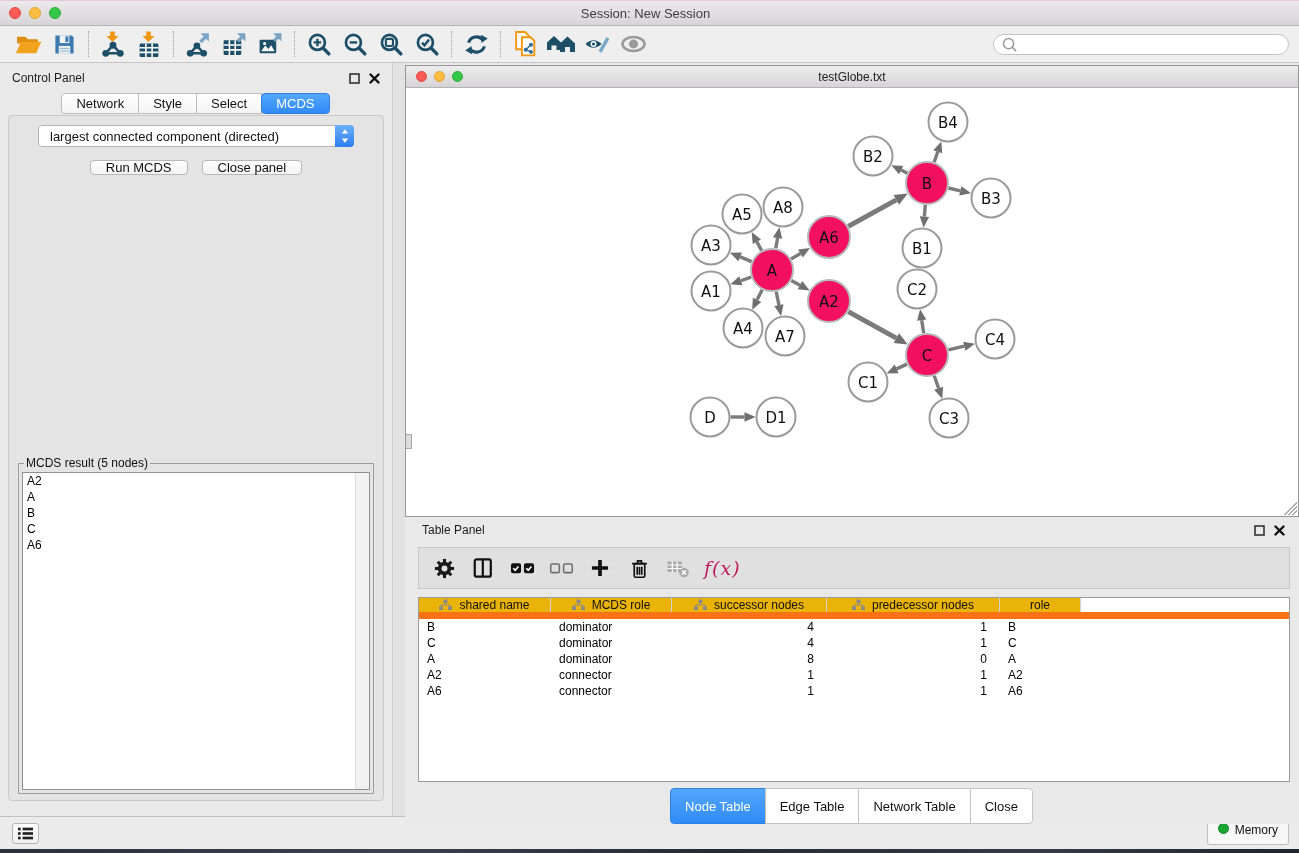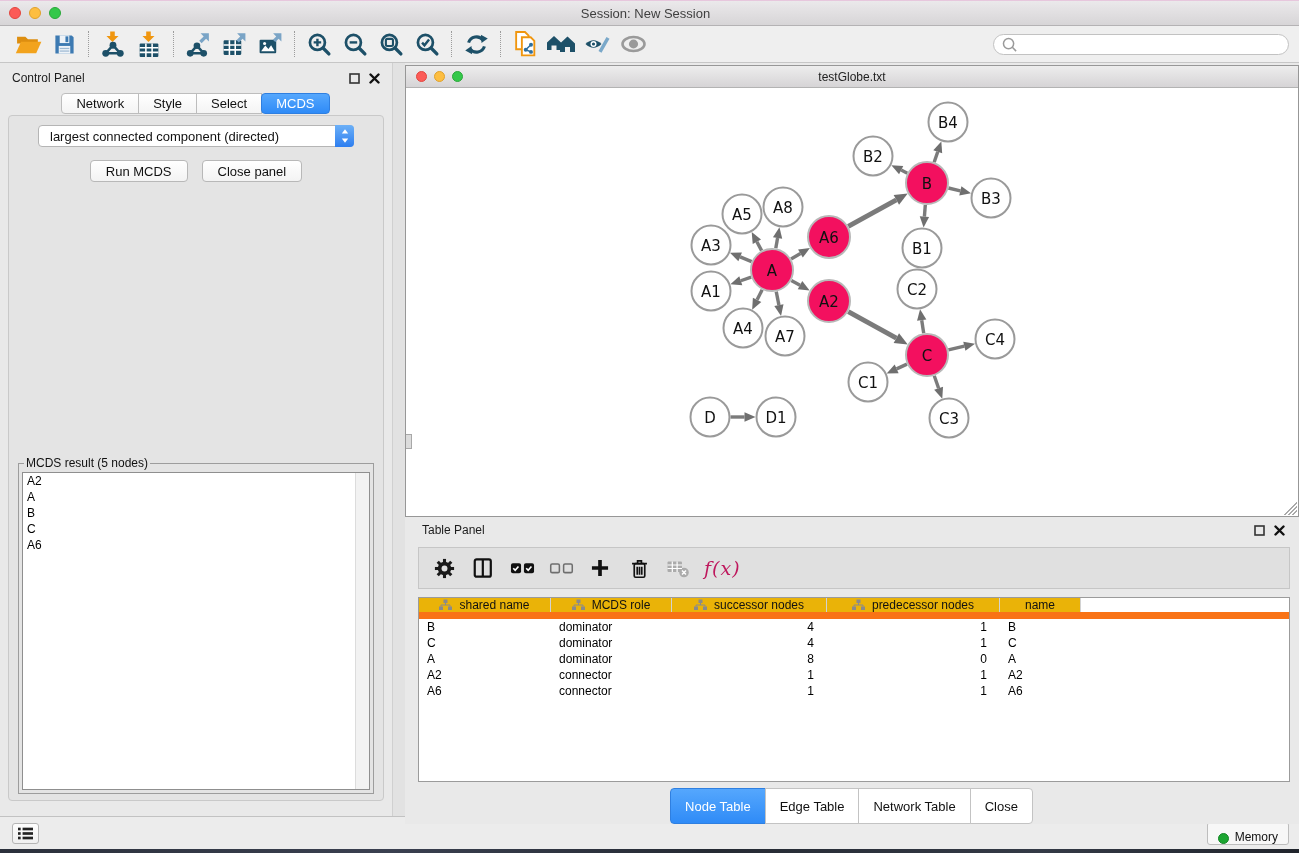--- a/index.html
+++ b/index.html
@@ -54,21 +54,21 @@
              border:1px solid #c9c9c9; border-radius:4px; background:#e4e4e4; }
   .opt-label { margin-top:22px; text-align:center; font-size:13px; color:#111; }
   .criterion { margin:9px auto 0; width:316px; height:22px; background:#fff;
                border:1px solid #b5b5b5; border-radius:4px; display:flex;
                align-items:center; font-size:13px; color:#111; }
   .criterion .val { flex:1; padding-left:11px; white-space:nowrap; overflow:hidden; }
   .criterion .stepper { width:19px; height:22px; margin:-1px -1px -1px 0;
                background:linear-gradient(#6cb0f7,#2d7ef0); border-radius:0 4px 4px 0;
                display:flex; align-items:center; justify-content:center; }
   .btn-row { margin-top:13px; display:flex; justify-content:center; gap:14px; }
-  .pushbtn { height:22px; background:linear-gradient(#ffffff,#f3f3f3);
+  .pushbtn { height:15px; background:linear-gradient(#ffffff,#f3f3f3);
              border:1px solid #b8b8b8; border-radius:4px; font-size:13px;
              color:#111; padding:0 15px; display:flex; align-items:center; }
   fieldset.result { position:absolute; left:9px; right:9px; top:340px; bottom:6px;
              border:1px solid #9d9d9d; padding:2px 3px 3px 3px; }
   fieldset.result legend { font-size:12px; color:#111; padding:0 2px; margin-left:2px; }
   .result-list { position:relative; width:100%; height:100%; background:#fff;
              border:1px solid #8f8f8f; overflow:hidden; }
   .result-scroll { position:absolute; top:0; right:0; bottom:0; width:14px;
              background:#f2f2f2; border-left:1px solid #dcdcdc; }
   .result-item { font-size:12px; color:#000; line-height:16px; padding-left:4px; }
@@ -125,21 +125,21 @@
                    color:#fff; }
 
   
   .statusbar { height:33px; background:#ececec; border-top:1px solid #c2c2c2;
                display:flex; align-items:center; padding:0 10px 0 12px; }
   .sb-listbtn { width:27px; height:21px; background:linear-gradient(#fdfdfd,#f0f0f0);
                 border:1px solid #b5b5b5; border-radius:3px; display:flex;
                 align-items:center; justify-content:center; }
   .sb-memory { margin-left:auto; height:23px; background:#f7f7f7;
                border:1px solid #bdbdbd; border-radius:3px; display:flex;
-               align-items:flex-end; gap:6px; padding:0 10px; font-size:12px; color:#111; }
+               align-items:flex-start; gap:6px; padding:0 10px; font-size:12px; color:#111; }
   .mem-dot { width:11px; height:11px; border-radius:50%; background:#1ba531;
              border:1px solid #148526; }
   .desktop-strip { height:5px;
       background:linear-gradient(90deg,#2b303b,#3a4050 30%,#252a33 55%,#343a46 80%,#20242c); }
 </style>
 </head>
 <body>
 
 <div class="app">
 
@@ -609,21 +609,21 @@
                       <rect x="4.5" y="0.5" width="4" height="3.5"></rect>
                       <rect x="0" y="7.5" width="4" height="3.5"></rect>
                       <rect x="9" y="7.5" width="4" height="3.5"></rect>
                     </g>
                     <path d="M6.5 4v2M2 7.5V6h9v1.5" stroke="#8a8a8a" fill="none" stroke-width="1"></path>
                   </svg>
                 </span>
                 <span>predecessor nodes</span>
               </div>
               <div class="hcell">
-                <span>name</span>
+                <span>role</span>
               </div>
               <div class="hcell filler"></div>
             </div>
           <div>
               <div class="dt-grid dt-row">
                 <div class="dt-cell">B</div>
                 <div class="dt-cell">dominator</div>
                 <div class="dt-cell num">4</div>
                 <div class="dt-cell num">1</div>
                 <div class="dt-cell">B</div>

